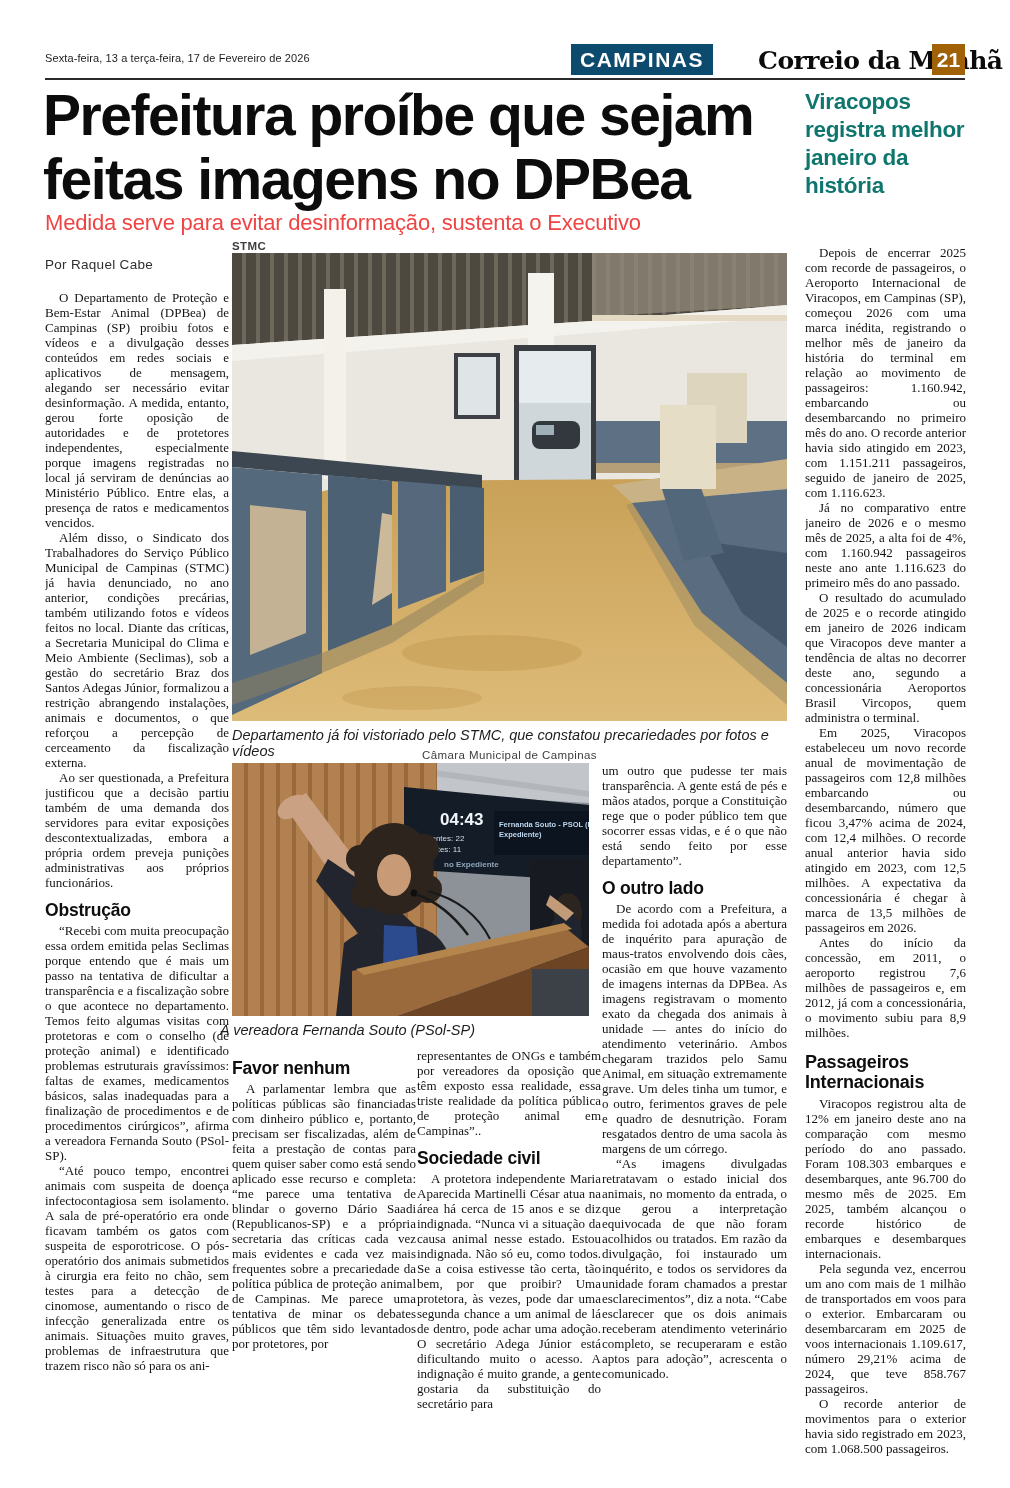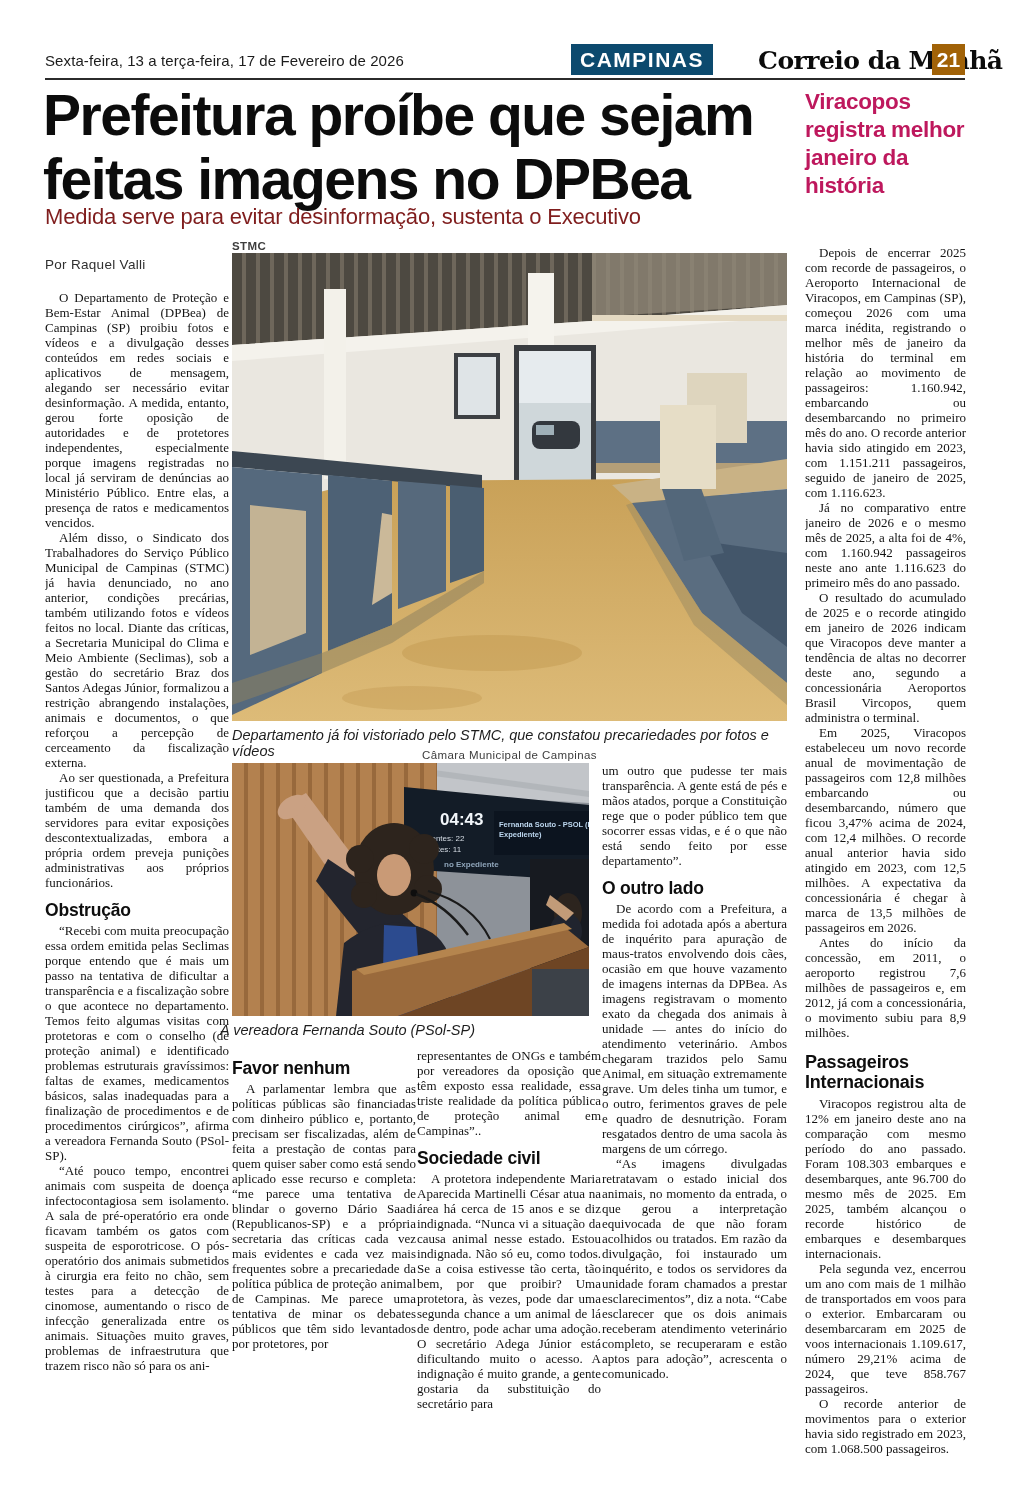--- a/index.html
+++ b/index.html
@@ -5,36 +5,36 @@
   * { margin:0; padding:0; box-sizing:border-box; }
   html,body { background:#ffffff; }
   .page {
     position:relative; width:1010px; height:1488px; background:#ffffff;
     font-family:"Liberation Serif", serif; color:#111; overflow:hidden;
   }
   .abs { position:absolute; }
 
   
   .date-line { left:45px; top:52px; font-family:"Liberation Sans",sans-serif;
-    font-size:15px; color:#1c1c1c; letter-spacing:.1px; }
+    font-size:11px; color:#1c1c1c; letter-spacing:.1px; }
   .section-box { left:571px; top:44px; width:142px; height:31px; background:#0c4a6e;
     color:#fff; font-family:"Liberation Sans",sans-serif; font-weight:bold;
     font-size:21px; letter-spacing:1.5px; display:flex; align-items:center; justify-content:center; }
   .masthead { left:758px; top:46px; font-family:"DejaVu Serif",serif; font-weight:bold;
     font-size:25px; letter-spacing:-.5px; color:#0b0b0b; }
   .pageno-box { left:932px; top:44px; width:33px; height:31px; background:#a16207;
     color:#fff; font-family:"Liberation Sans",sans-serif; font-weight:bold; font-size:21px;
     display:flex; align-items:center; justify-content:center; }
   .header-rule { left:45px; top:78px; width:920px; height:2px; background:#2b2b2b; }
 
   
   .headline { left:43px; top:84px; width:760px; font-family:"Liberation Sans",sans-serif;
     font-weight:bold; font-size:57px; line-height:1.12; letter-spacing:-1.5px; color:#0c0c0c; }
-  .subhead { left:45px; top:204px; width:750px; font-family:"Liberation Sans",sans-serif;
-    font-size:22px; color:#7f1d1d; letter-spacing:-.2px; }
+  .subhead { left:45px; top:210px; width:750px; font-family:"Liberation Sans",sans-serif;
+    font-size:22px; color:#ef4444; letter-spacing:-.2px; }
   .byline { left:45px; top:257px; font-family:"Liberation Sans",sans-serif;
     font-size:13.5px; color:#2f2f2f; letter-spacing:.3px; }
 
   
   .bodycol { font-size:13px; line-height:15px; text-align:justify; color:#131313; overflow:hidden; }
   .bodycol p { text-indent:14px; margin:0; }
   .colhead { font-family:"Liberation Sans",sans-serif; font-weight:bold; font-size:17.5px;
     letter-spacing:-.2px; color:#0e0e0e; margin:11px 0 3px 0; text-indent:0; line-height:1.1; }
   .col1 { left:45px;  top:290px;  width:184px; height:1170px; }
   .col2 { left:232px; top:1048px; width:184px; height:412px; }
@@ -49,38 +49,38 @@
   .caption { font-family:"Liberation Sans",sans-serif; font-style:italic; font-size:14.5px;
     color:#1e1e1e; }
   .caption1 { left:232px; top:727px; width:555px; }
   .credit2 { left:232px; top:749px; width:555px; text-align:center; font-weight:normal; }
   .photo2 { left:232px; top:763px; width:357px; height:253px; }
   .caption2 { left:220px; top:1022px; width:357px; }
   .photo-frame { display:block; }
 
   
   .side-title { left:805px; top:88px; width:165px; font-family:"Liberation Sans",sans-serif;
-    font-weight:bold; font-size:22.5px; line-height:1.25; letter-spacing:-.3px; color:#be185d; }
+    font-weight:bold; font-size:22.5px; line-height:1.25; letter-spacing:-.3px; color:#0f766e; }
   .side-body { left:805px; top:207px; width:161px; height:1260px;margin-top:38px; }
   .side-body .colhead { font-size:18px; margin-top:13px; }
 </style>
 </head>
 <body>
 
 <div class="page">
 
   <div class="abs date-line">Sexta-feira, 13 a terça-feira, 17 de Fevereiro de 2026</div>
   <div class="abs section-box">CAMPINAS</div>
   <div class="abs masthead">Correio da Manhã</div>
   <div class="abs pageno-box">21</div>
   <div class="abs header-rule"></div>
 
   <h1 class="abs headline">Prefeitura proíbe que sejam feitas imagens no DPBea</h1>
   <div class="abs subhead">Medida serve para evitar desinformação, sustenta o Executivo</div>
-  <div class="abs byline">Por Raquel Valli</div>
+  <div class="abs byline">Por Raquel Cabe</div>
 
   <div class="abs bodycol col1">
     <p>O Departamento de Proteção e Bem-Estar Animal (DPBea) de Campinas (SP) proibiu fotos e vídeos e a divulgação desses conteúdos em redes sociais e aplicativos de mensagem, alegando ser necessário evitar desinformação. A medida, entanto, gerou forte oposição de autoridades e de protetores independentes, especialmente porque imagens registradas no local já serviram de denúncias ao Ministério Público. Entre elas, a presença de ratos e medicamentos vencidos.</p>
     <p>Além disso, o Sindicato dos Trabalhadores do Serviço Público Municipal de Campinas (STMC) já havia denunciado, no ano anterior, condições precárias, também utilizando fotos e vídeos feitos no local. Diante das críticas, a Secretaria Municipal do Clima e Meio Ambiente (Seclimas), sob a gestão do secretário Braz dos Santos Adegas Júnior, formalizou a restrição abrangendo instalações, animais e documentos, o que reforçou a percepção de cerceamento da fiscalização externa.</p>
     <p>Ao ser questionada, a Prefeitura justificou que a decisão partiu também de uma demanda dos servidores para evitar exposições descontextualizadas, embora a própria ordem preveja punições administrativas aos próprios funcionários.</p>
     <h3 class="colhead">Obstrução</h3>
     <p>“Recebi com muita preocupação essa ordem emitida pelas Seclimas porque entendo que é mais um passo na tentativa de dificultar a transparência e a fiscalização sobre o que acontece no departamento. Temos feito algumas visitas com protetoras e com o conselho (de proteção animal) e identificado problemas estruturais gravíssimos: faltas de exames, medicamentos básicos, salas inadequadas para a finalização de procedimentos e de procedimentos cirúrgicos”, afirma a vereadora Fernanda Souto (PSol-SP).</p>
     <p>“Até pouco tempo, encontrei animais com suspeita de doença infectocontagiosa sem isolamento. A sala de pré-operatório era onde ficavam também os gatos com suspeita de esporotricose. O pós-operatório dos animais submetidos à cirurgia era feito no chão, sem testes para a detecção de cinomose, aumentando o risco de infecção generalizada entre os animais. Situações muito graves, problemas de infraestrutura que trazem risco não só para os ani-</p>
   </div>
 

